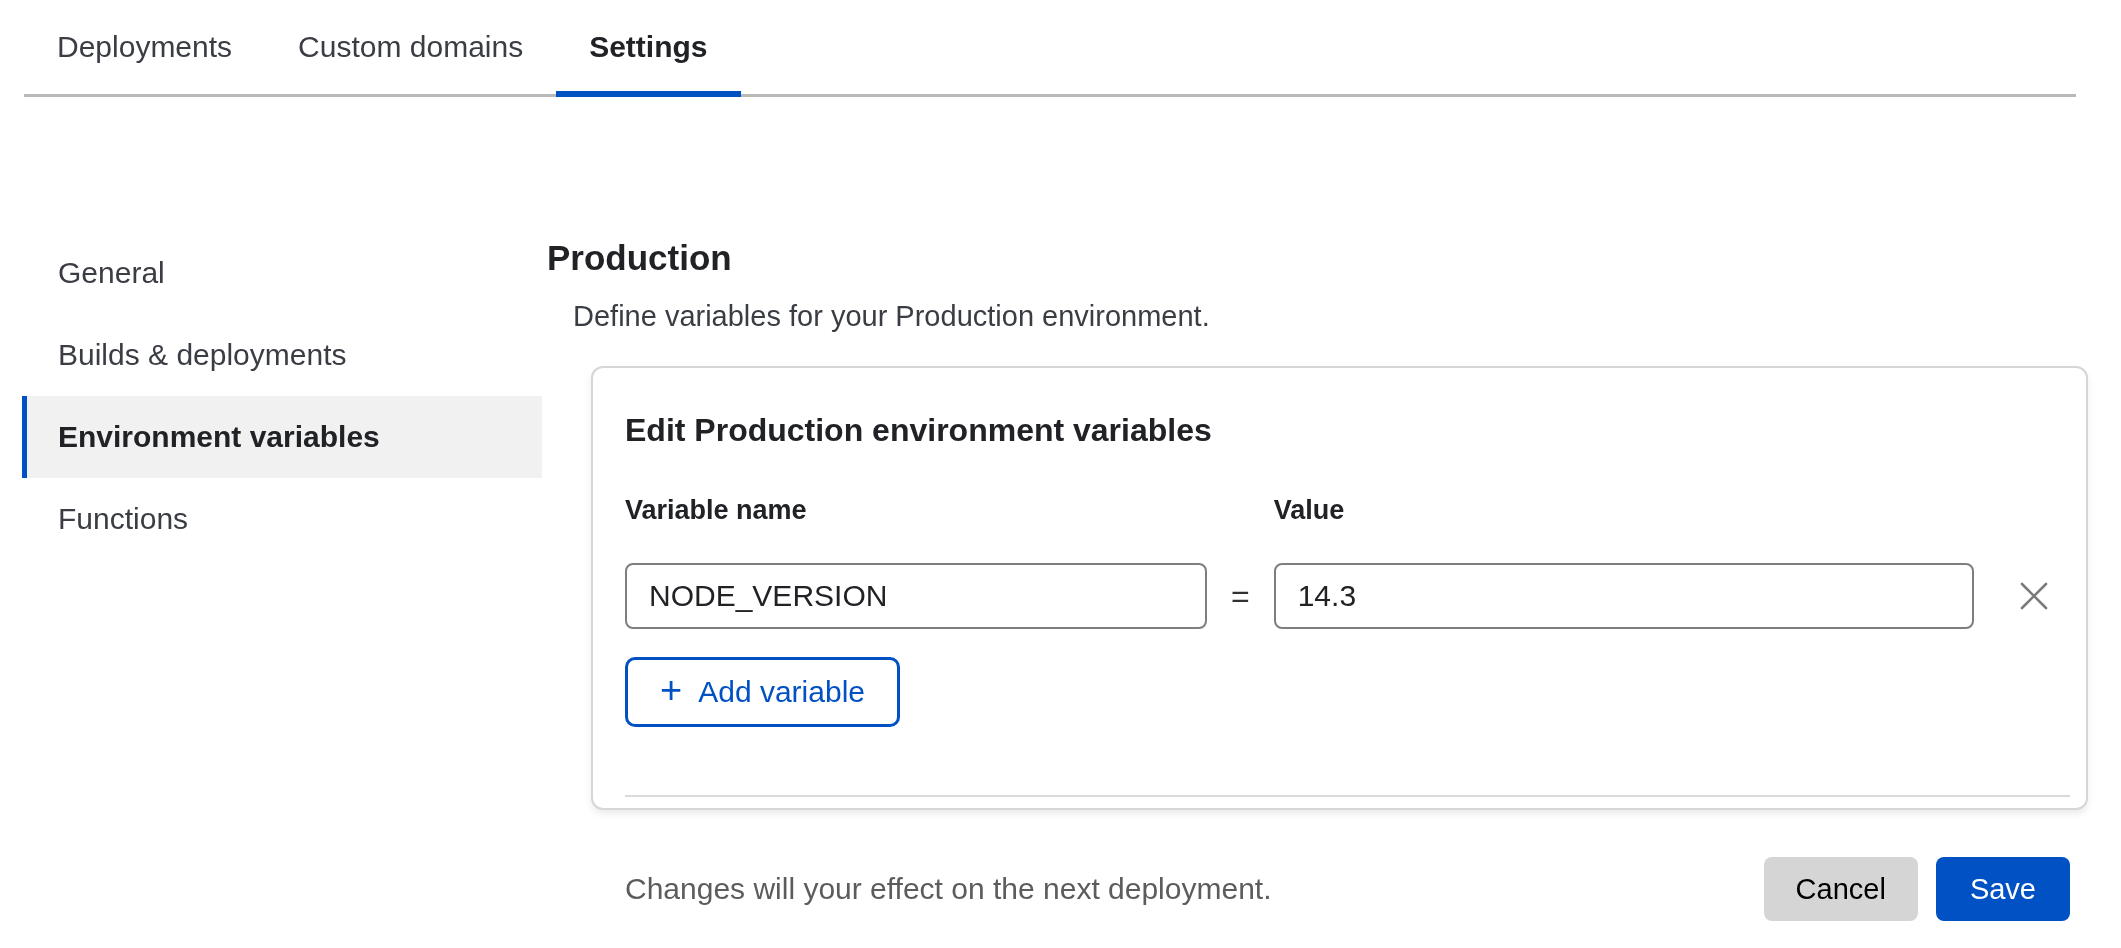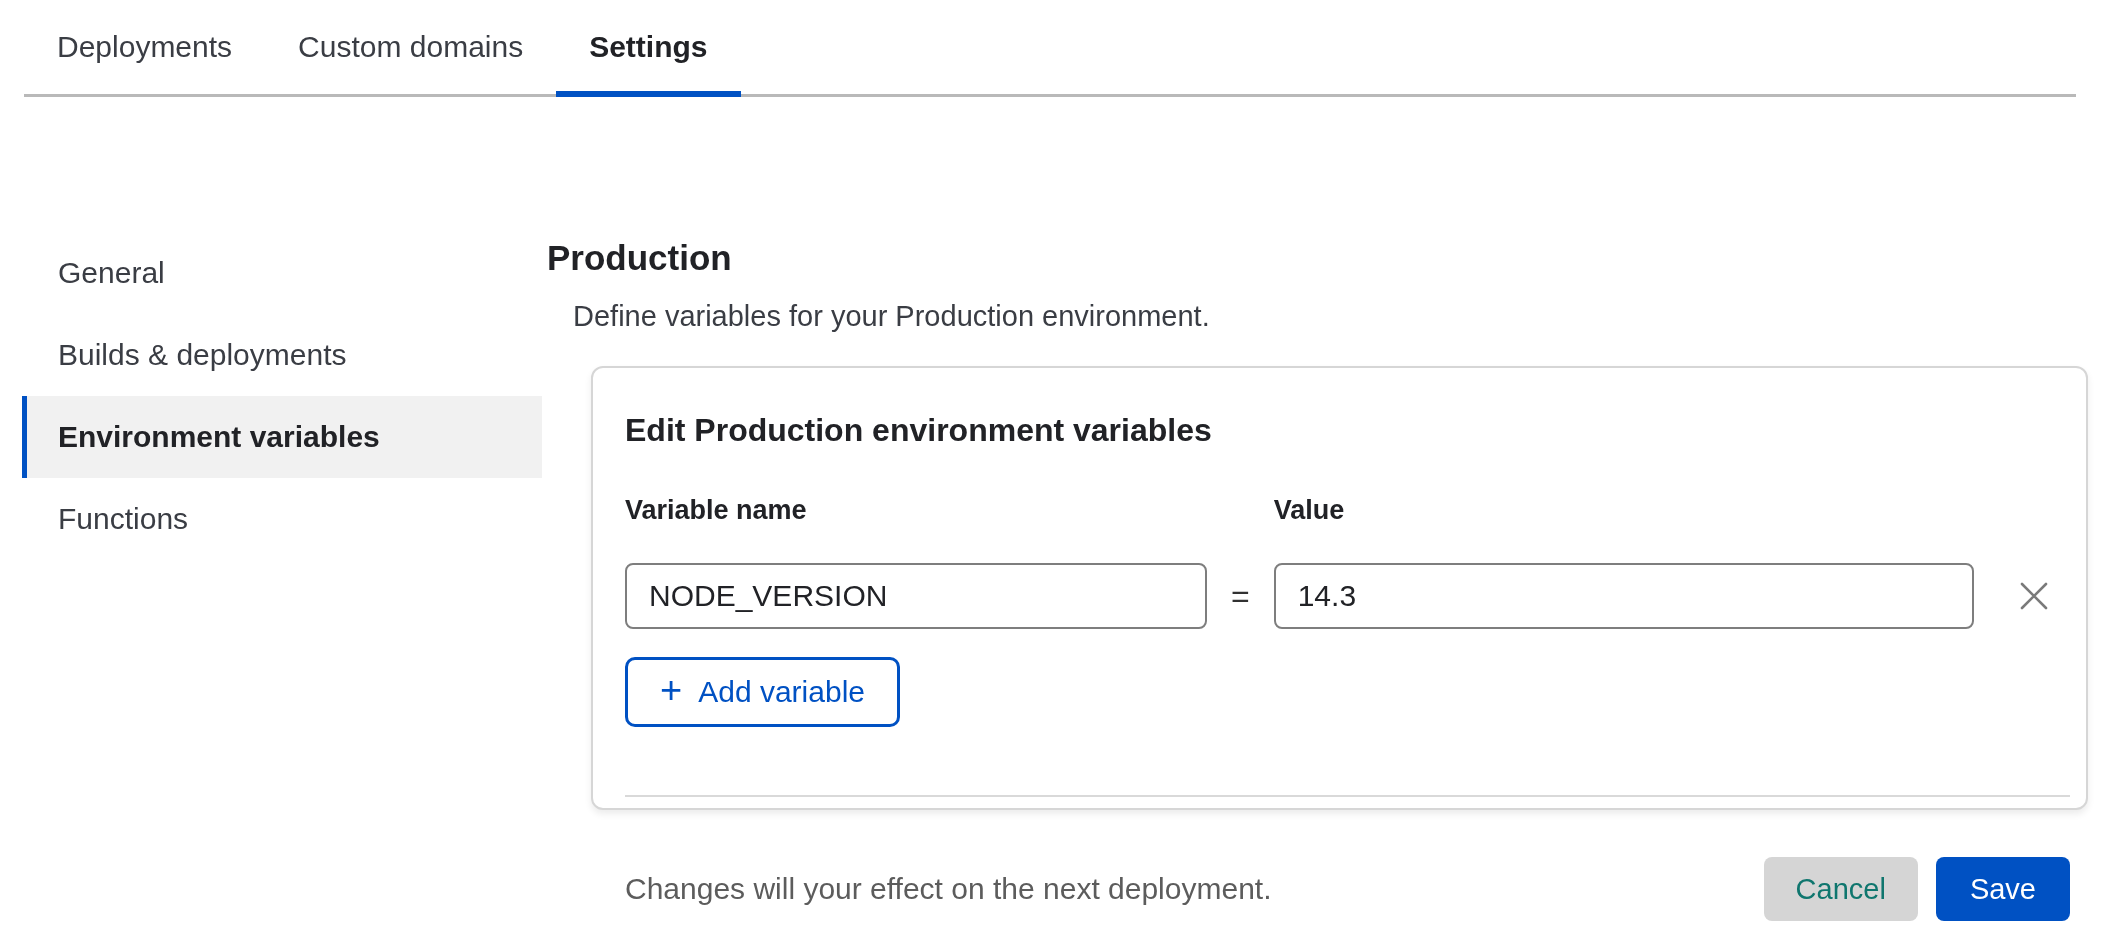--- a/index.html
+++ b/index.html
@@ -212,21 +212,21 @@
     border: none;
     border-radius: 8px;
     font-size: 29px;
     font-family: "Liberation Sans", "DejaVu Sans", sans-serif;
     cursor: pointer;
     display: inline-flex;
     align-items: center;
   }
   .btn-cancel {
     background: var(--cancel-bg);
-    color: #0f766e;
+    color: #000000;
     padding: 0 32px;
     border-radius: 8px;
   }
   .btn-save {
     background: var(--accent);
     color: #ffffff;
     padding: 0 34px;
   }
 </style>
 </head>

